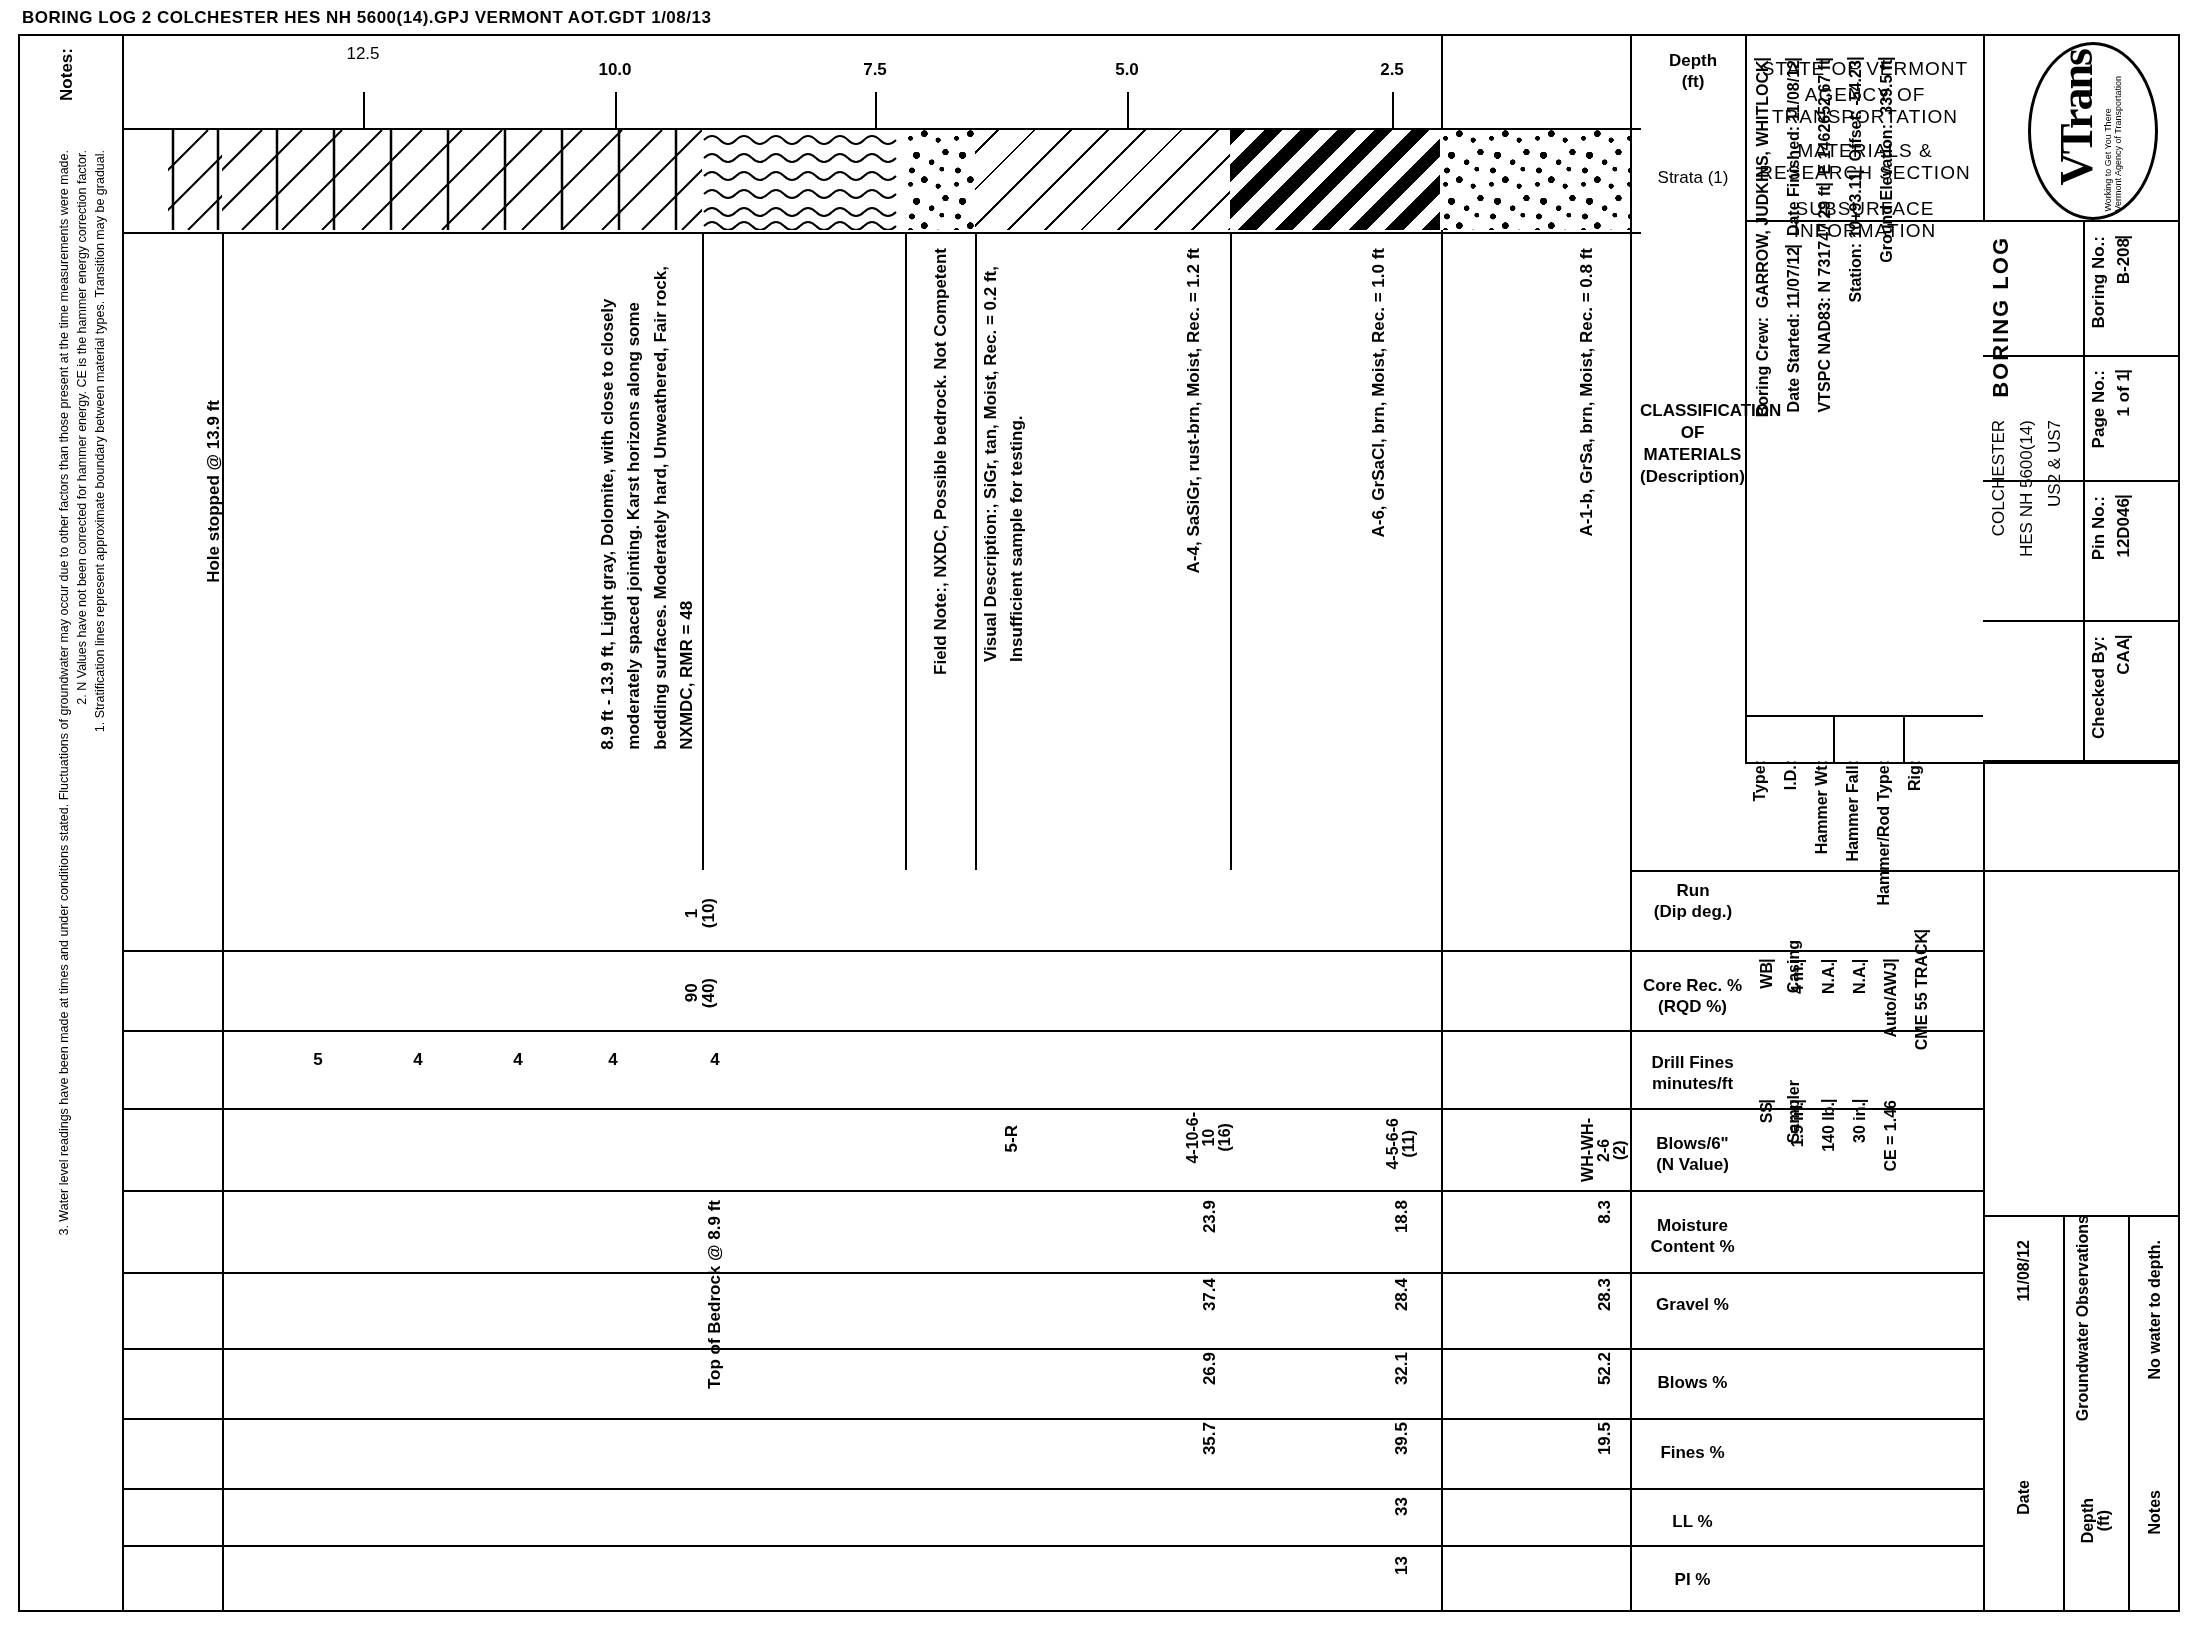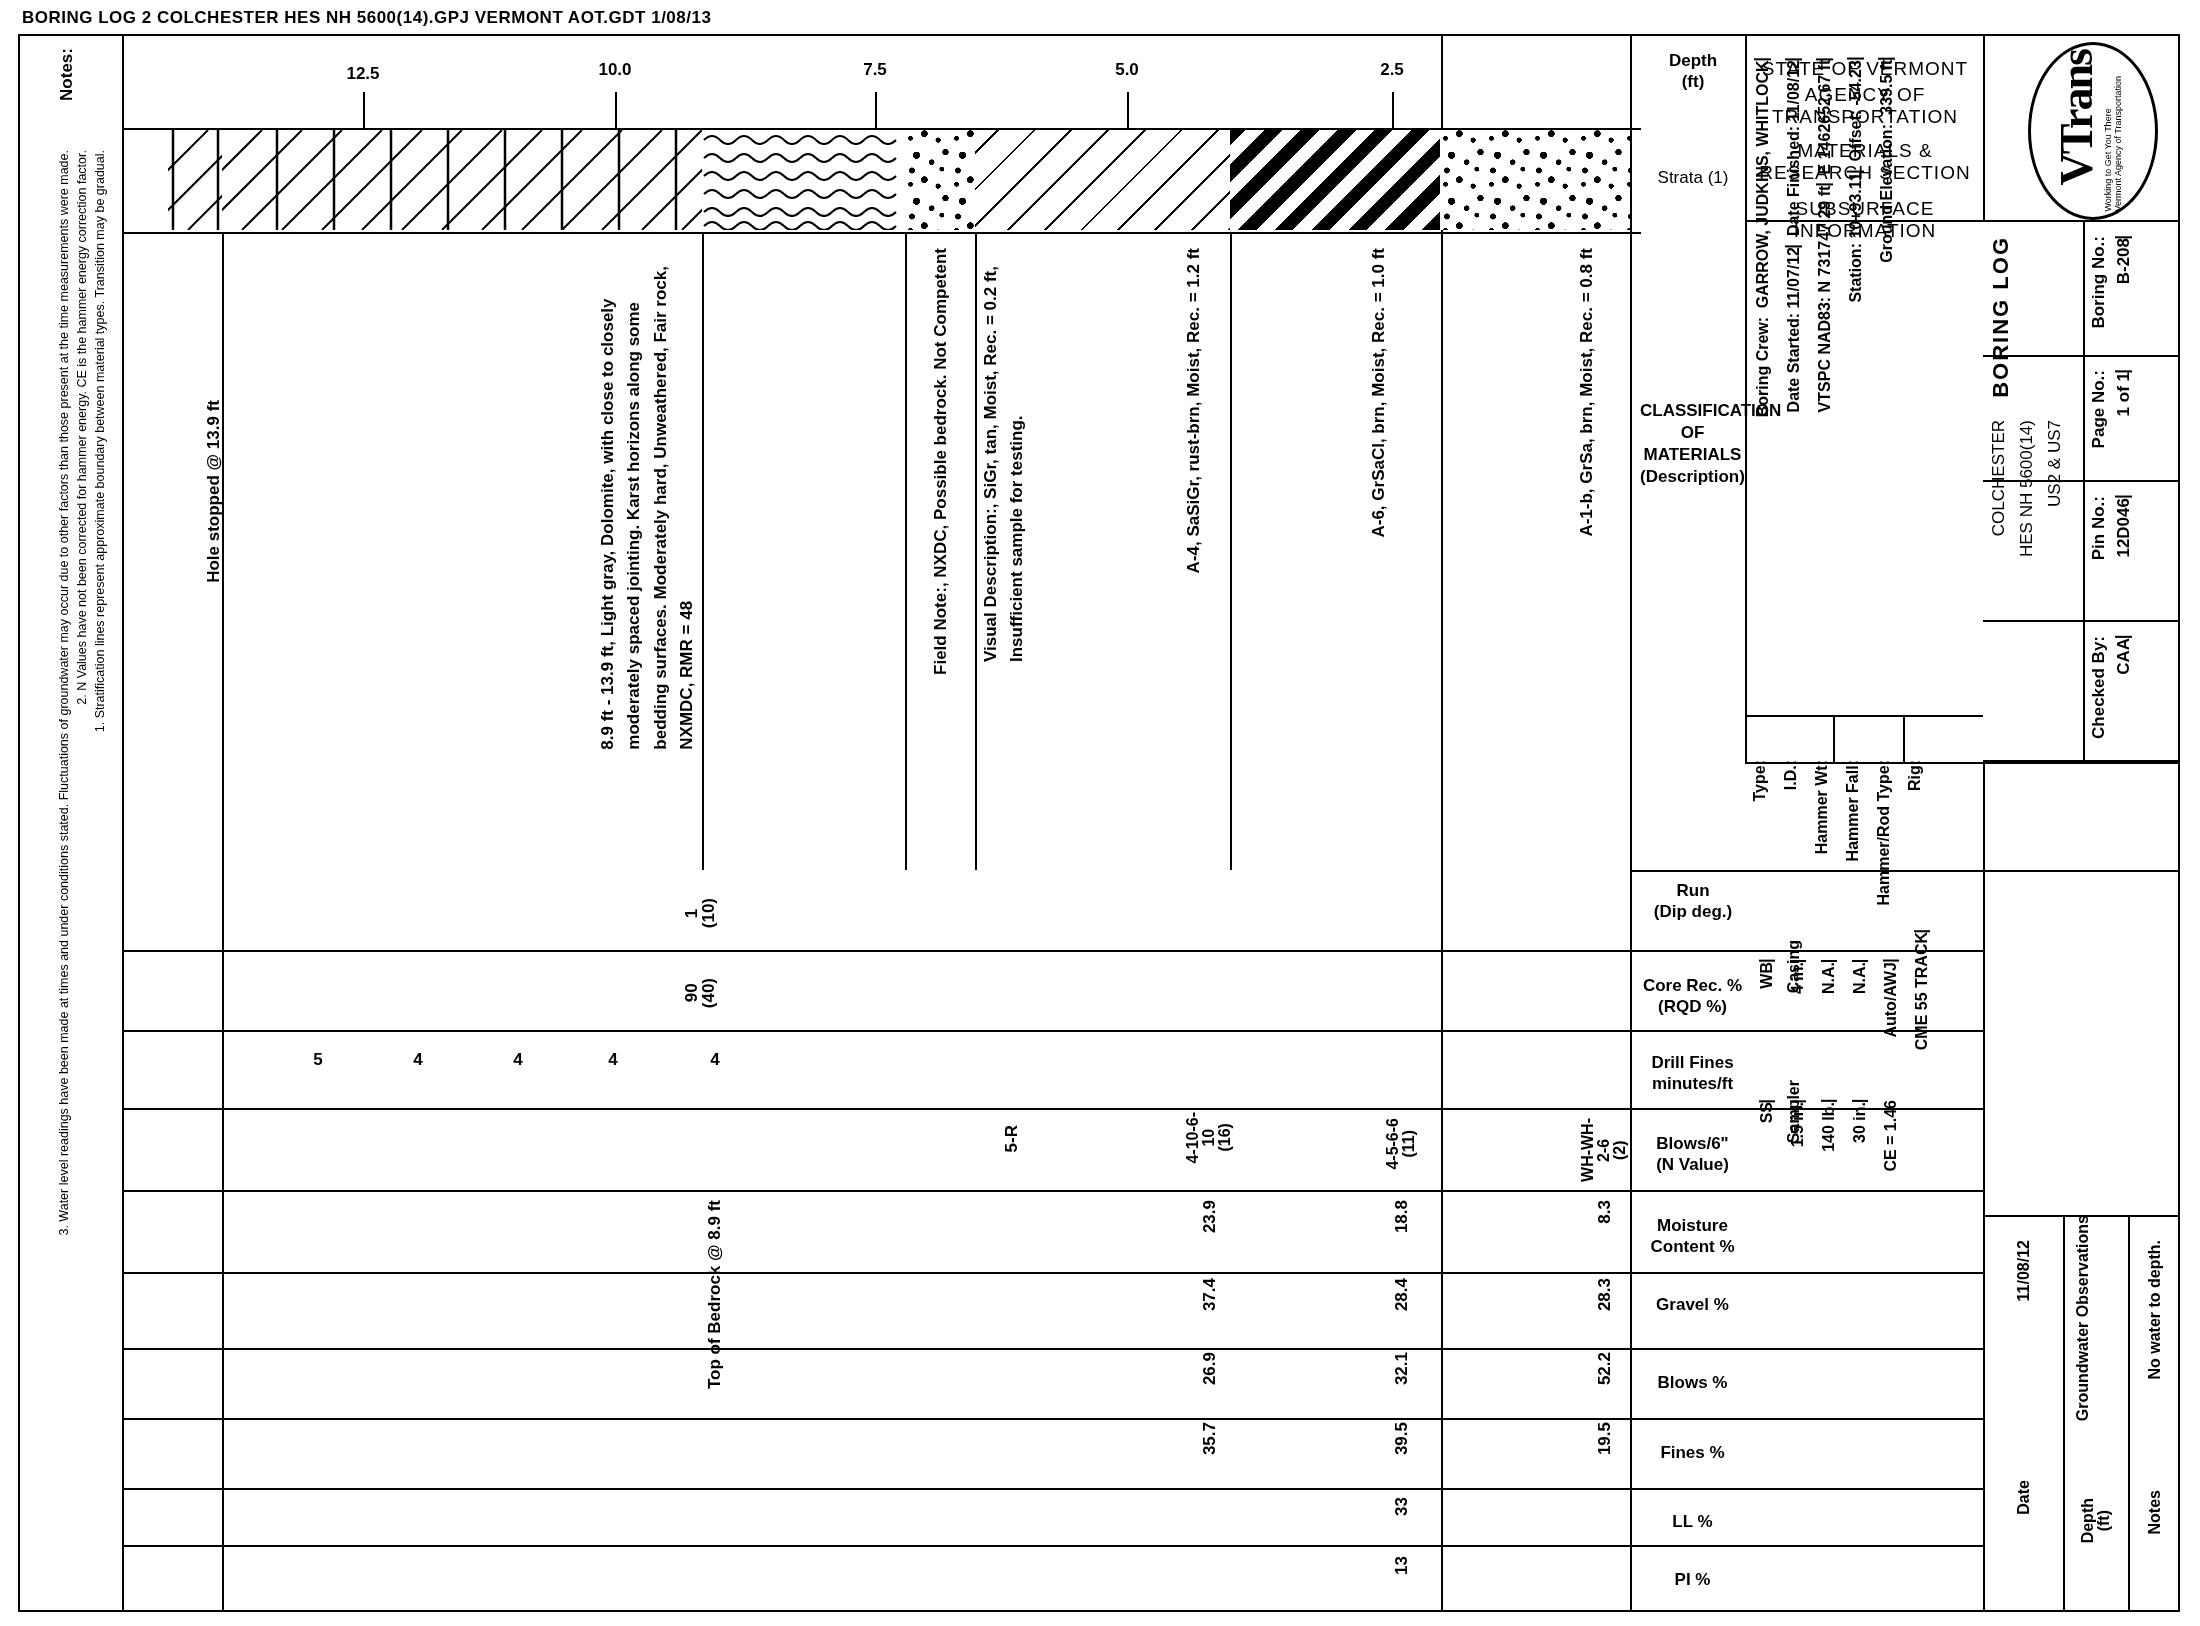--- a/index.html
+++ b/index.html
@@ -351,21 +351,21 @@
   <div class="hr" style="left:1630px; top:1272px; width:353px;"></div>
   <div class="hr" style="left:1630px; top:1348px; width:353px;"></div>
   <div class="hr" style="left:1630px; top:1418px; width:353px;"></div>
   <div class="hr" style="left:1630px; top:1488px; width:353px;"></div>
   <div class="hr" style="left:1630px; top:1545px; width:353px;"></div>
 
   <div class="cell ct" style="left:1362px; top:60px; width:60px; font-size:17px; font-weight:bold;">2.5</div>
   <div class="cell ct" style="left:1097px; top:60px; width:60px; font-size:17px; font-weight:bold;">5.0</div>
   <div class="cell ct" style="left:845px; top:60px; width:60px; font-size:17px; font-weight:bold;">7.5</div>
   <div class="cell ct" style="left:585px; top:60px; width:60px; font-size:17px; font-weight:bold;">10.0</div>
-  <div class="cell ct" style="left:333px; top:64px; width:60px; font-size:17px; font-weight:bold;">12.5</div>
+  <div class="cell ct" style="left:333px; top:44px; width:60px; font-size:17px; font-weight:normal;">12.5</div>
 
   <div class="vr" style="left:1392px; top:92px; height:36px; width:2px;"></div>
   <div class="vr" style="left:1127px; top:92px; height:36px; width:2px;"></div>
   <div class="vr" style="left:875px; top:92px; height:36px; width:2px;"></div>
   <div class="vr" style="left:615px; top:92px; height:36px; width:2px;"></div>
   <div class="vr" style="left:363px; top:92px; height:36px; width:2px;"></div>
 
   <div class="cell pat-gravel" style="left:1440px; top:130px; width:190px; height:100px;"></div>
   <div class="cell pat-diag-thick" style="left:1230px; top:130px; width:210px; height:100px;"></div>
   <div class="cell pat-diag-thin" style="left:975px; top:130px; width:255px; height:100px;"></div>

